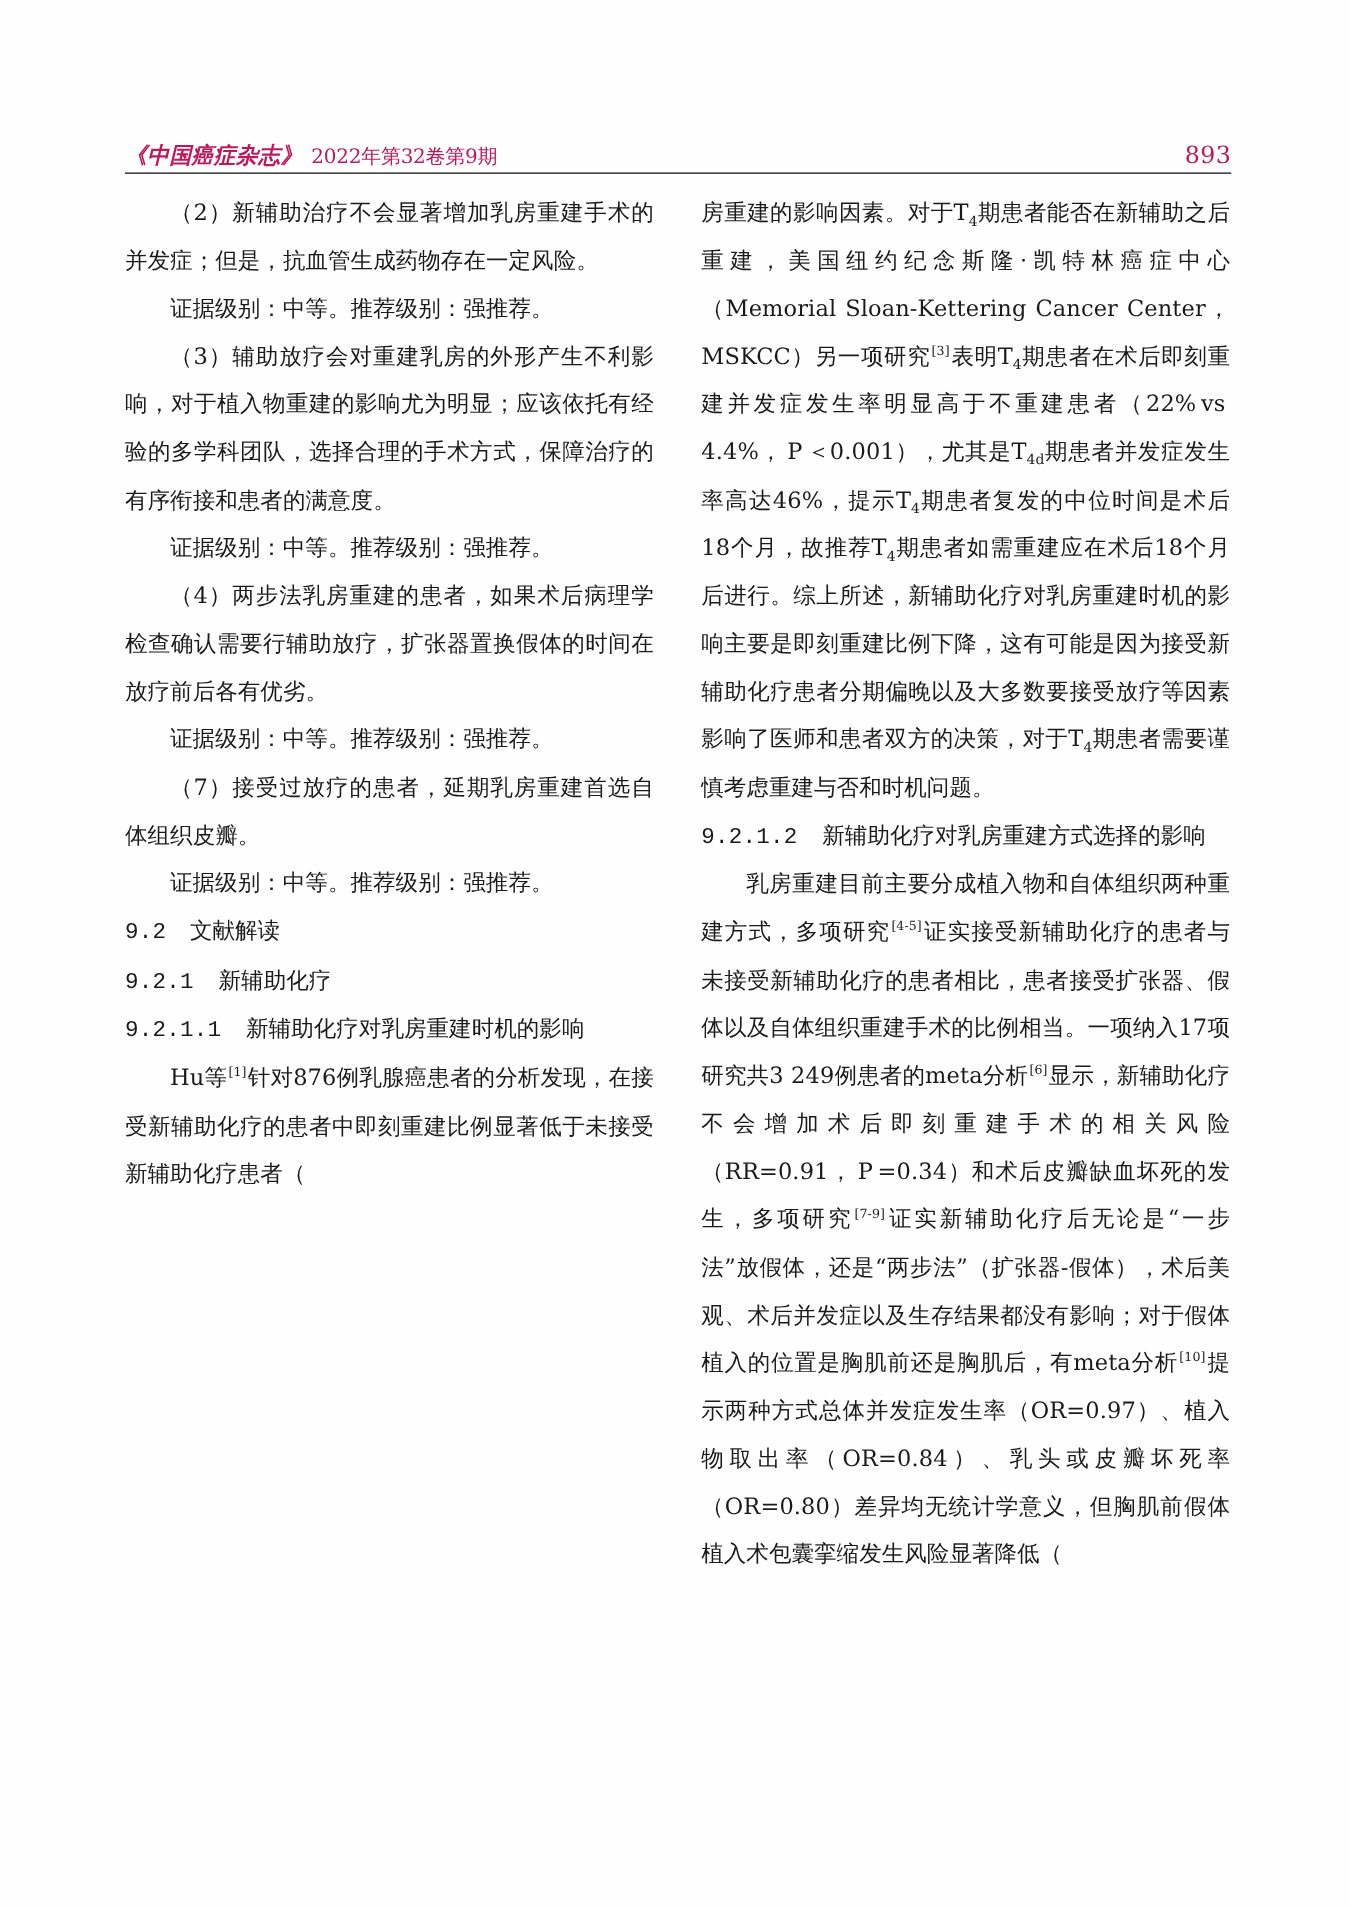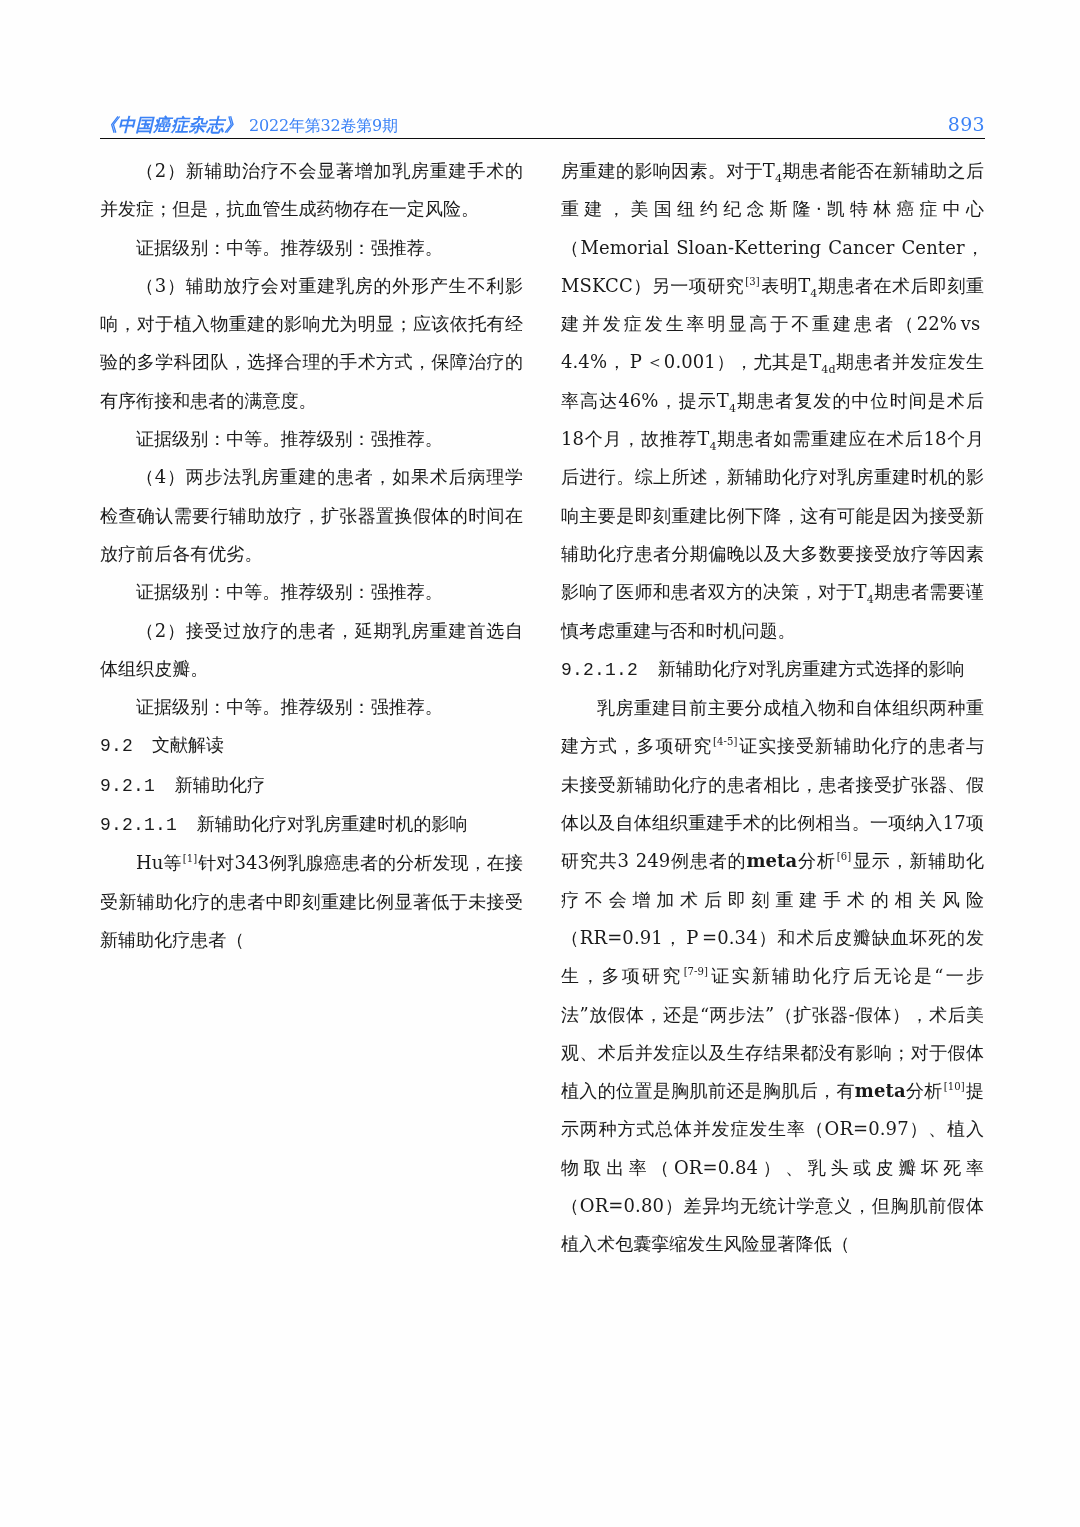--- a/index.html
+++ b/index.html
@@ -29,21 +29,21 @@
     position: absolute;
     left: 100px;
     top: 104px;
     width: 885px;
     height: 30px;
     display: flex;
     align-items: flex-end;
     justify-content: space-between;
     font-size: 17.5px;
     line-height: 1;
-    color: #3b82f6;
+    color: #be185d;
   }
   .runhead-left {
     display: flex;
     align-items: baseline;
     white-space: nowrap;
     letter-spacing: -0.2px;
   }
   .journal-title {
     font-family: "DejaVu Serif", "Liberation Serif", serif;
     font-weight: 700;
@@ -110,21 +110,21 @@
   p.head .gap-m { display: inline-block; width: 1.1em; }
 
   
   .lat {
     font-family: "DejaVu Serif", "Liberation Serif", serif;
     letter-spacing: 0.1px;
   }
   .ital {
   }
   .bold {
-    font-weight: 700;
+    font-weight: 400;
   }
   sup.ref {
     font-size: 0.56em;
     vertical-align: super;
     line-height: 0;
     font-family: "DejaVu Serif", "Liberation Serif", serif;
     padding: 0 1px;
   }
   sub.sb {
     font-size: 0.62em;
@@ -149,26 +149,26 @@
   <div class="rule"></div>
 
   <div class="columns">
     <div class="col" id="col-left">
         <p class="para indent">（2）新辅助治疗不会显著增加乳房重建手术的并发症；但是，抗血管生成药物存在一定风险。</p>
         <p class="para indent">证据级别：中等。推荐级别：强推荐。</p>
         <p class="para indent">（3）辅助放疗会对重建乳房的外形产生不利影响，对于植入物重建的影响尤为明显；应该依托有经验的多学科团队，选择合理的手术方式，保障治疗的有序衔接和患者的满意度。</p>
         <p class="para indent">证据级别：中等。推荐级别：强推荐。</p>
         <p class="para indent">（4）两步法乳房重建的患者，如果术后病理学检查确认需要行辅助放疗，扩张器置换假体的时间在放疗前后各有优劣。</p>
         <p class="para indent">证据级别：中等。推荐级别：强推荐。</p>
-        <p class="para indent">（2）接受过放疗的患者，延期乳房重建首选自体组织皮瓣。</p>
+        <p class="para indent">（7）接受过放疗的患者，延期乳房重建首选自体组织皮瓣。</p>
         <p class="para indent">证据级别：中等。推荐级别：强推荐。</p>
         <p class="head"><span class="num">9.2</span><span class="gap-s"></span><span>文献解读</span></p>
         <p class="head"><span class="num">9.2.1</span><span class="gap-m"></span><span>新辅助化疗</span></p>
         <p class="head"><span class="num">9.2.1.1</span><span class="gap-m"></span><span>新辅助化疗对乳房重建时机的影响</span></p>
-        <p class="para indent"><span class="lat">Hu</span><span>等</span><sup class="ref">[1]</sup><span>针对</span><span class="lat">343</span><span>例乳腺癌患者的分析发现，在接受新辅助化疗的患者中即刻重建比例显著低于未接受新辅助化疗患者（</span>        </p>
+        <p class="para indent"><span class="lat">Hu</span><span>等</span><sup class="ref">[1]</sup><span>针对</span><span class="lat">876</span><span>例乳腺癌患者的分析发现，在接受新辅助化疗的患者中即刻重建比例显著低于未接受新辅助化疗患者（</span>        </p>
       </div>
     <div class="col" id="col-right">
         <p class="para"><span>房重建的影响因素。对于</span><span class="lat">T</span><sub class="sb">4</sub><span>期患者能否在新辅助之后重建，美国纽约纪念斯隆·凯特林癌症中心（</span><span class="lat">Memorial Sloan-Kettering Cancer Center</span><span>，</span><span class="lat">MSKCC</span><span>）另一项研究</span><sup class="ref">[3]</sup><span>表明</span><span class="lat">T</span><sub class="sb">4</sub><span>期患者在术后即刻重建并发症发生率明显高于不重建患者（</span><span class="lat">22%</span> <span class="lat ital">vs</span> <span class="lat">4.4%</span><span>，</span> <span class="lat ital">P</span> <span class="lat">＜0.001</span><span>），尤其是</span><span class="lat">T</span><sub class="sb">4d</sub><span>期患者并发症发生率高达</span><span class="lat">46%</span><span>，提示</span><span class="lat">T</span><sub class="sb">4</sub><span>期患者复发的中位时间是术后</span><span class="lat">18</span><span>个月，故推荐</span><span class="lat">T</span><sub class="sb">4</sub><span>期患者如需重建应在术后</span><span class="lat">18</span><span>个月后进行。综上所述，新辅助化疗对乳房重建时机的影响主要是即刻重建比例下降，这有可能是因为接受新辅助化疗患者分期偏晚以及大多数要接受放疗等因素影响了医师和患者双方的决策，对于</span><span class="lat">T</span><sub class="sb">4</sub><span>期患者需要谨慎考虑重建与否和时机问题。</span></p>
         <p class="head"><span class="num">9.2.1.2</span><span class="gap-m"></span><span>新辅助化疗对乳房重建方式选择的影响</span></p>
         <p class="para indent"><span>乳房重建目前主要分成植入物和自体组织两种重建方式，多项研究</span><sup class="ref">[4-5]</sup><span>证实接受新辅助化疗的患者与未接受新辅助化疗的患者相比，患者接受扩张器、假体以及自体组织重建手术的比例相当。一项纳入</span><span class="lat">17</span><span>项研究共</span><span class="lat">3 249</span><span>例患者的</span><span class="lat bold">meta</span><span>分析</span><sup class="ref">[6]</sup><span>显示，新辅助化疗不会增加术后即刻重建手术的相关风险（</span><span class="lat">RR=0.91</span><span>，</span> <span class="lat ital">P</span> <span class="lat">=0.34</span><span>）和术后皮瓣缺血坏死的发生，多项研究</span><sup class="ref">[7-9]</sup><span>证实新辅助化疗后无论是“一步法”放假体，还是“两步法”（扩张器-假体），术后美观、术后并发症以及生存结果都没有影响；对于假体植入的位置是胸肌前还是胸肌后，有</span><span class="lat bold">meta</span><span>分析</span><sup class="ref">[10]</sup><span>提示两种方式总体并发症发生率（</span><span class="lat">OR=0.97</span><span>）、植入物取出率（</span><span class="lat">OR=0.84</span><span>）、乳头或皮瓣坏死率（</span><span class="lat">OR=0.80</span><span>）差异均无统计学意义，但胸肌前假体植入术包囊挛缩发生风险显著降低（</span></p>
       </div>
   </div>
 
 </div>
 

